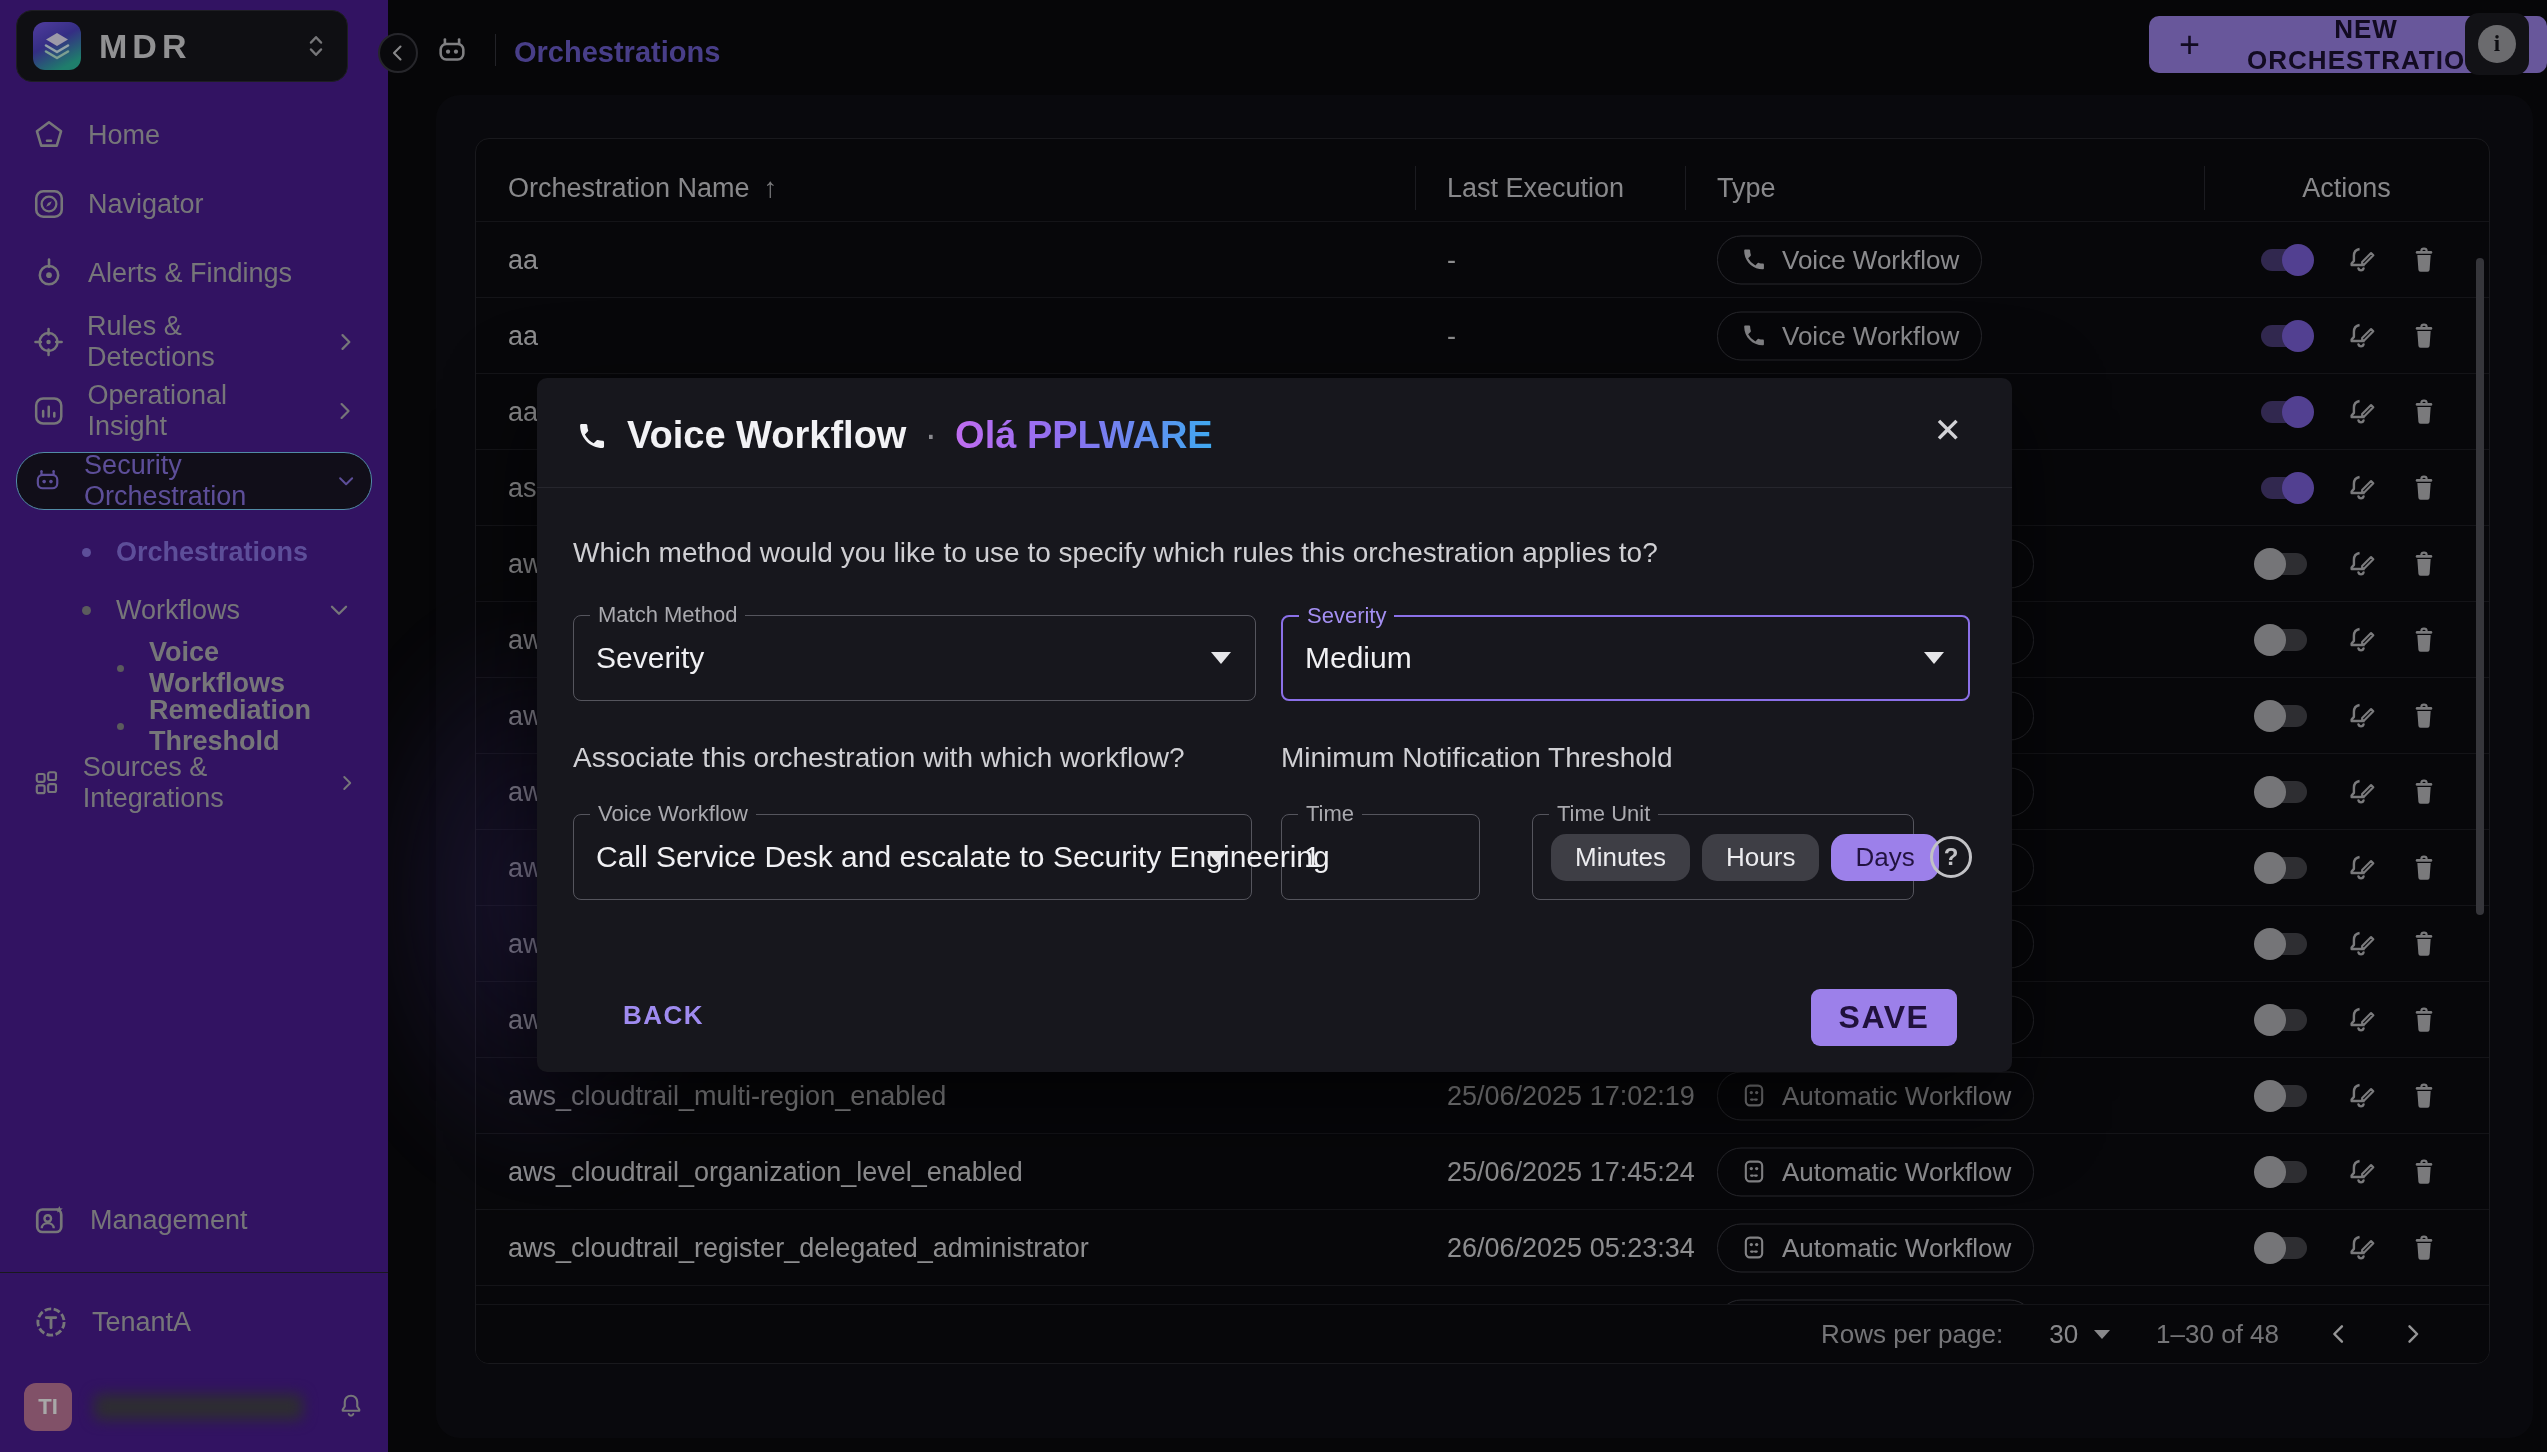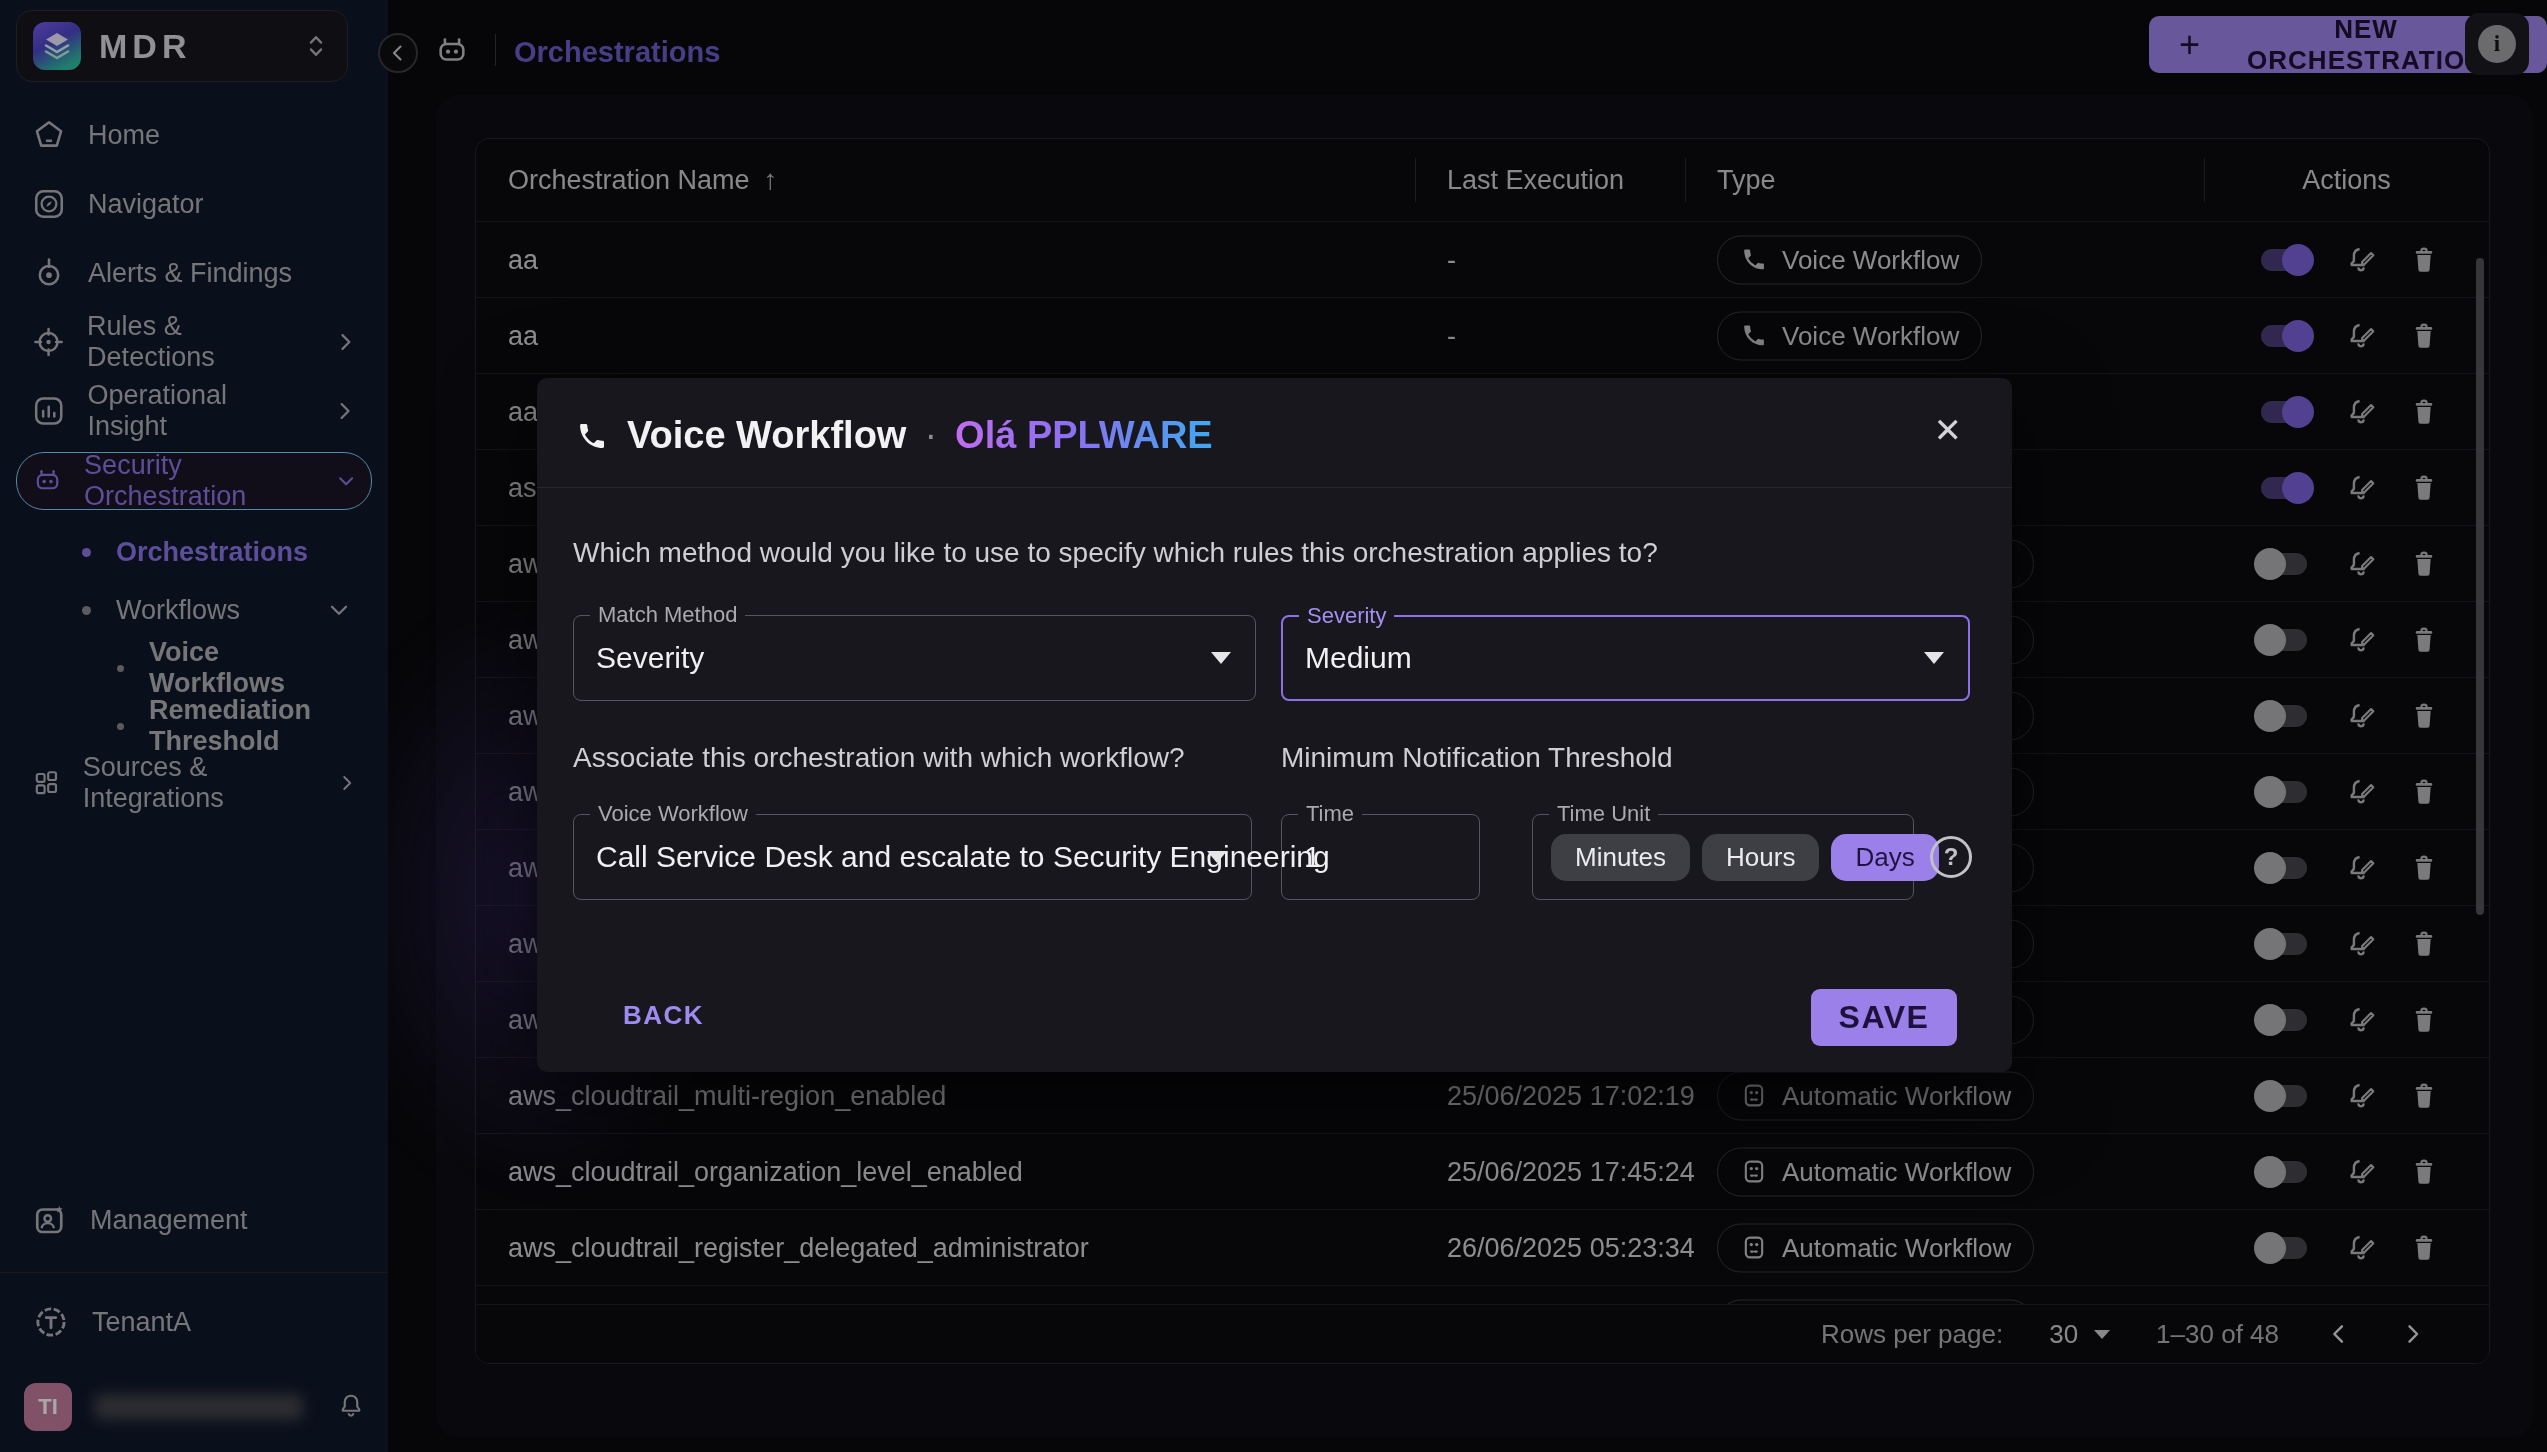--- a/index.html
+++ b/index.html
@@ -5,21 +5,21 @@
   html,body{margin:0;padding:0;background:#050507;}
   .screen{position:relative;width:2547px;height:1453px;background:#0a0a0d;overflow:hidden;
           font-family:"Liberation Sans",sans-serif;color:#c8c8cc;}
   svg{display:block;}
 
   
   .glow{position:absolute;left:259px;top:478px;width:557px;height:836px;z-index:3;pointer-events:none;
         background:radial-gradient(closest-side,rgba(104,72,210,0.30),rgba(104,72,210,0) 70%);filter:blur(30px);}
 
   
-  .sidebar{position:absolute;left:0;top:0;width:388px;height:1453px;background:#0f172a;z-index:4;}
+  .sidebar{position:absolute;left:0;top:0;width:388px;height:1453px;background:#4c1d95;z-index:4;}
   .logo-box{position:absolute;left:16px;top:10px;width:332px;height:72px;border:1px solid #2e2e36;
             border-radius:16px;background:#17171d;display:flex;align-items:center;gap:18px;
             padding:0 16px;box-sizing:border-box;cursor:pointer;}
   .logo-badge{width:48px;height:48px;flex:0 0 48px;}
   .logo-text{flex:1;font-size:34px;font-weight:700;letter-spacing:5px;color:#dcdce0;}
   .icon{color:#b4b4b8;}
   .nav{position:absolute;top:107px;left:0;right:0;}
   .nav-item{height:56px;margin:0 16px 13px;display:flex;align-items:center;gap:22px;padding:0 14px 0 16px;
             font-size:27px;color:#b4b4b8;border-radius:28px;cursor:pointer;}
   .nav-item .chev{margin-left:auto;}
@@ -58,21 +58,21 @@
   .btn-info{position:absolute;left:2465px;top:13px;width:64px;height:62px;border-radius:14px;background:#1c1c22;
             border:none;display:flex;align-items:center;justify-content:center;cursor:pointer;}
   .info-circle{width:38px;height:38px;border-radius:50%;background:#a3a3a7;color:#15151a;font-weight:700;
                font-size:23px;display:flex;align-items:center;justify-content:center;
                font-family:"Liberation Serif",serif;}
 
   
   .panel{position:absolute;left:436px;top:95px;width:2097px;height:1343px;background:#0f0f14;border-radius:24px;z-index:2;}
   .card{position:absolute;left:39px;top:43px;width:2013px;height:1224px;border:1px solid #26262c;border-radius:14px;
         background:#0c0c10;overflow:hidden;}
-  .thead{position:absolute;top:0;left:0;right:0;height:82px;font-size:27px;font-weight:500;color:#cfcfd3;}
+  .thead{position:absolute;top:8px;left:0;right:0;height:82px;font-size:27px;font-weight:500;color:#cfcfd3;}
   .th{position:absolute;top:0;height:82px;display:flex;align-items:center;gap:14px;}
   .th-name{left:32px;} .th-last{left:971px;} .th-type{left:1241px;}
   .th-actions{left:1728px;width:285px;justify-content:center;}
   .sort-arrow{font-size:28px;color:#b9b9bd;}
   .hsep{position:absolute;top:19px;width:1px;height:44px;background:#2a2a31;}
   .tbody{position:absolute;top:82px;left:0;right:0;}
   .trow{position:relative;height:75px;border-top:1px solid #1f1f25;font-size:27px;color:#d7d7da;}
   .c-name{position:absolute;left:32px;top:50%;transform:translateY(-50%);white-space:nowrap;}
   .c-last{position:absolute;left:971px;top:50%;transform:translateY(-50%);white-space:nowrap;}
   .c-type{position:absolute;left:1241px;top:50%;transform:translateY(-50%);}

